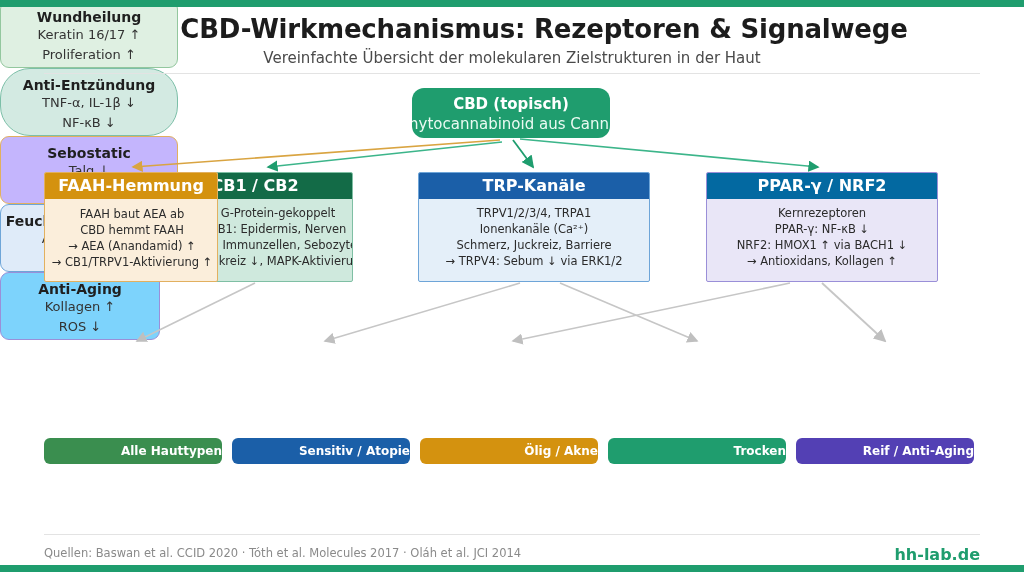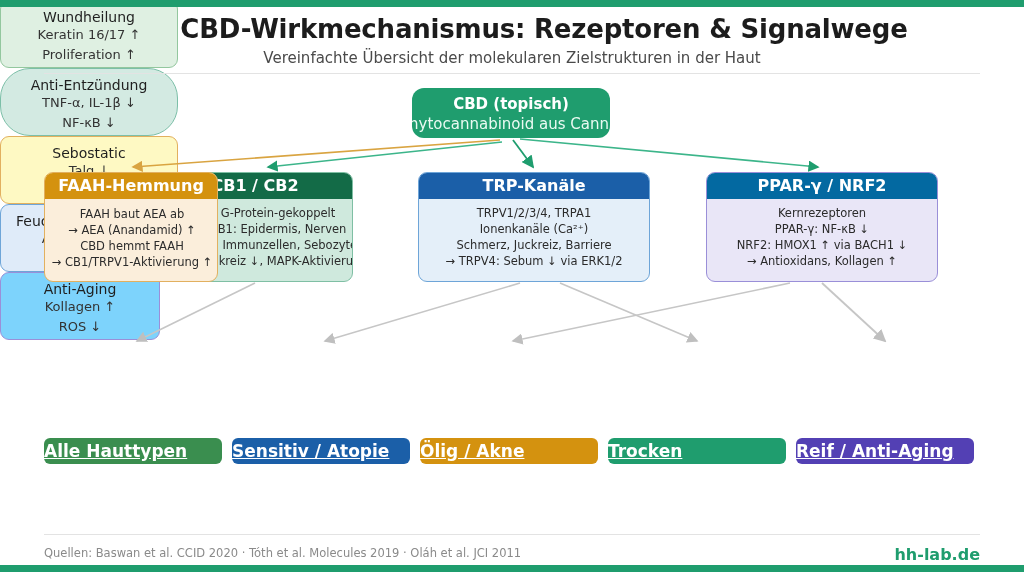--- a/index.html
+++ b/index.html
@@ -21,21 +21,21 @@
     position:absolute;left:0;top:49px;width:1024px;text-align:center;
     font-size:15px;color:#4a4a4a;
   }
   .hr-top{position:absolute;left:44px;top:73px;width:936px;height:1px;background:#e3e3e3;}
   .hr-bot{position:absolute;left:44px;top:534px;width:936px;height:1px;background:#e3e3e3;}
 
   .footer-src{position:absolute;left:44px;top:546px;font-size:11.5px;color:#8a8a8a;}
   .footer-brand{position:absolute;right:44px;top:545px;font-size:16px;font-weight:bold;color:#1f9d6e;}
 
   
-  .node{position:absolute;box-sizing:border-box;border-radius:9px;overflow:hidden;}
+  .node{position:absolute;box-sizing:border-box;border-radius:2px;overflow:hidden;}
   .node .hdr{
     box-sizing:border-box;width:100%;text-align:center;color:#fff;font-weight:bold;
     white-space:nowrap;overflow:hidden;
   }
   .node .body{
     box-sizing:border-box;width:100%;text-align:center;color:#2b2b2b;
     white-space:nowrap;overflow:hidden;
   }
   .node .body div{line-height:1.38;}
 
@@ -63,33 +63,33 @@
   #cb12 .body .ind{width:240px;margin-left:-44px;text-align:center;}
 
   #trp{left:418px;width:232px;background:#e4eff9;border-color:#6ea5d8;}
   #trp .hdr{background:#1b5fa8;}
 
   #ppar{left:706px;width:232px;background:#e9e6f7;border-color:#9a8fd8;}
   #ppar .hdr{background:#0369a1;}
 
   
   .out{top:345px;height:68px;border-radius:9px;border:1px solid;box-sizing:border-box;}
-  .out .ohdr{text-align:center;font-size:14px;font-weight:normal;color:#1f1f1f;
+  .out .ohdr{text-align:center;font-size:14px;font-weight:bold;color:#1f1f1f;
     margin-top:8px;white-space:nowrap;overflow:visible;}
   .out .oline{text-align:center;font-size:13px;color:#333;line-height:1.5;white-space:nowrap;}
 
   #o1{left:44px;width:178px;background:#dff0e2;border-color:#93c79e;}
   #o2{left:232px;width:178px;background:#d3eae2;border-color:#7cbfa8;border-radius:30px;}
-  #o3{left:420px;width:178px;background:#fef9c3;border-color:#e2b05f;}
+  #o3{left:420px;width:178px;background:#c4b5fd;border-color:#e2b05f;}
   #o4{left:608px;width:178px;background:#dfebf9;border-color:#6ea5d8;}
   #o5{left:796px;width:160px;background:#7dd3fc;border-color:#9a8fd8;}
 
   
   .badge{position:absolute;top:438px;height:26px;border-radius:6px;color:#fff;
-    font-size:17px;font-weight:bold;text-align:left;line-height:26px;white-space:nowrap;text-decoration:underline;}
+    font-size:12px;font-weight:bold;text-align:right;line-height:26px;white-space:nowrap;}
   #b1{left:44px;width:178px;background:#3a8e4f;}
   #b2{left:232px;width:178px;background:#1b5fa8;}
   #b3{left:420px;width:178px;background:#d4920f;}
   #b4{left:608px;width:178px;background:#1f9d6e;}
   #b5{left:796px;width:178px;background:#5340b4;}
 
   svg.edges{position:absolute;left:0;top:0;width:1024px;height:572px;pointer-events:none;}
 </style>
 </head>
 <body>
@@ -144,22 +144,22 @@
       <div class="ind">→ Juckreiz ↓, MAPK-Aktivierung</div>
     </div>
   </div>
 
   <div class="node rec" id="faah">
     <div class="hdr">
       <span>FAAH-Hemmung</span>
     </div>
     <div class="body">
       <div class="wide">FAAH baut AEA ab</div>
+      <div class="wide">CBD hemmt FAAH</div>
       <div class="wide">→ AEA (Anandamid) ↑</div>
-      <div class="wide">CBD hemmt FAAH</div>
       <div class="wide">→ CB1/TRPV1-Aktivierung ↑</div>
     </div>
   </div>
 
   <div class="node rec" id="trp">
     <div class="hdr">
       <span>TRP-Kanäle</span>
     </div>
     <div class="body">
       <div>TRPV1/2/3/4, TRPA1</div>
@@ -207,16 +207,16 @@
     <div class="oline">ROS ↓</div>
   </div>
 
   <div class="badge" id="b1">Alle Hauttypen</div>
   <div class="badge" id="b2">Sensitiv / Atopie</div>
   <div class="badge" id="b3">Ölig / Akne</div>
   <div class="badge" id="b4">Trocken</div>
   <div class="badge" id="b5">Reif / Anti-Aging</div>
 
   <div class="hr-bot"></div>
-  <div class="footer-src">Quellen: Baswan et al. CCID 2020 · Tóth et al. Molecules 2019 · Oláh et al. JCI 2011</div>
+  <div class="footer-src">Quellen: Baswan et al. CCID 2020 · Tóth et al. Molecules 2017 · Oláh et al. JCI 2014</div>
   <div class="footer-brand">hh-lab.de</div>
 
 </div>
 
 </body></html>

